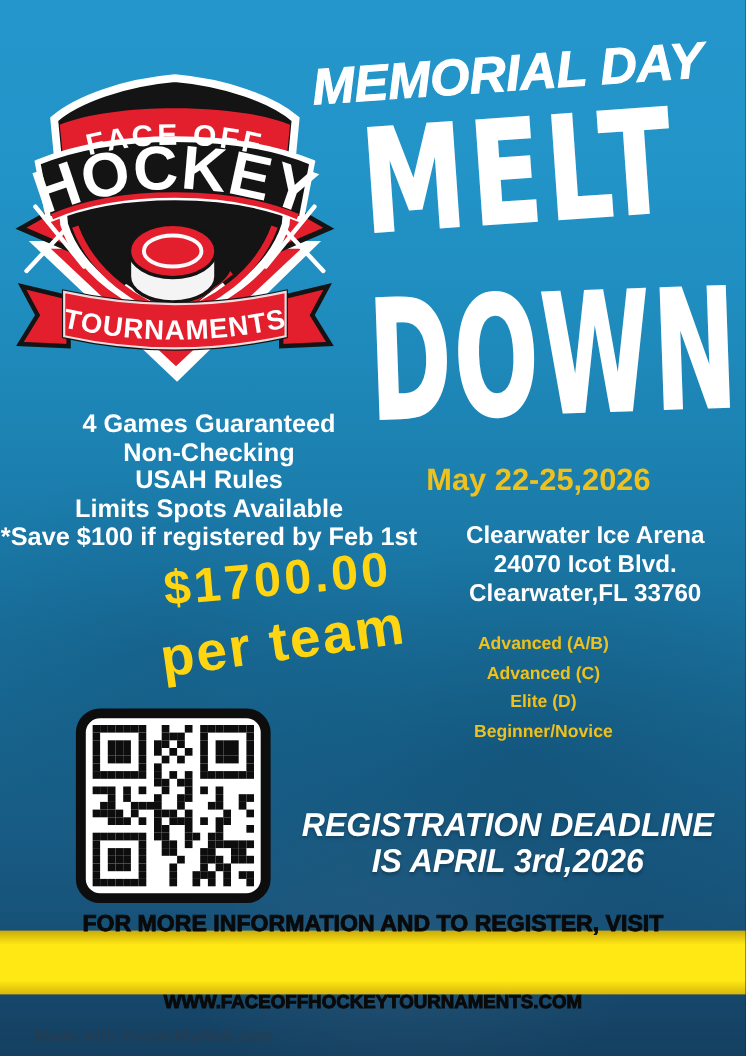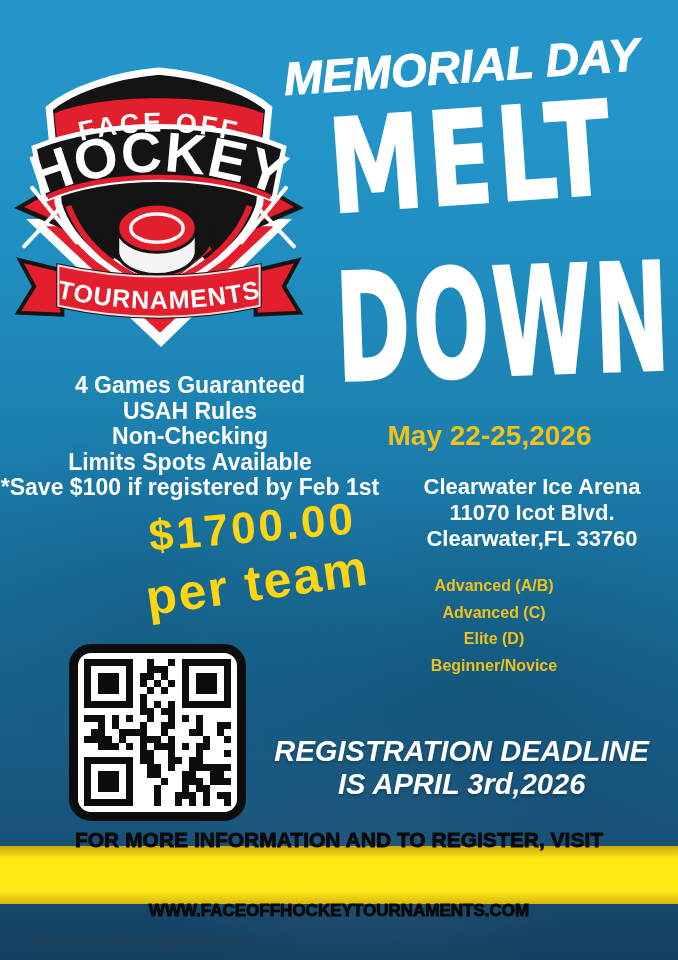--- a/index.html
+++ b/index.html
@@ -134,35 +134,35 @@
       <textPath href="#arcRibbon" startOffset="50%" text-anchor="middle">TOURNAMENTS</textPath>
     </text>
   </svg>
 
   <div class="abs kicker">MEMORIAL DAY</div>
   <div class="abs title title-melt">MELT</div>
   <div class="abs title title-down">DOWN</div>
 
   <div class="abs details">
     <div>4 Games Guaranteed</div>
+    <div>Non-Checking</div>
     <div>USAH Rules</div>
-    <div>Non-Checking</div>
     <div>Limits Spots Available</div>
     <div>*Save $100 if registered by Feb 1st</div>
   </div>
 
   <div class="abs price">
     <div class="price-amount">$1700.00</div>
     <div class="price-unit">per team</div>
   </div>
 
   <div class="abs date">May 22-25,2026</div>
   <div class="abs venue">
     <div>Clearwater Ice Arena</div>
-    <div>11070 Icot Blvd.</div>
+    <div>24070 Icot Blvd.</div>
     <div>Clearwater,FL 33760</div>
   </div>
   <div class="abs divisions">
     <div>Advanced (A/B)</div>
     <div>Advanced (C)</div>
     <div>Elite (D)</div>
     <div>Beginner/Novice</div>
   </div>
 
   <div class="abs qr-tile">

